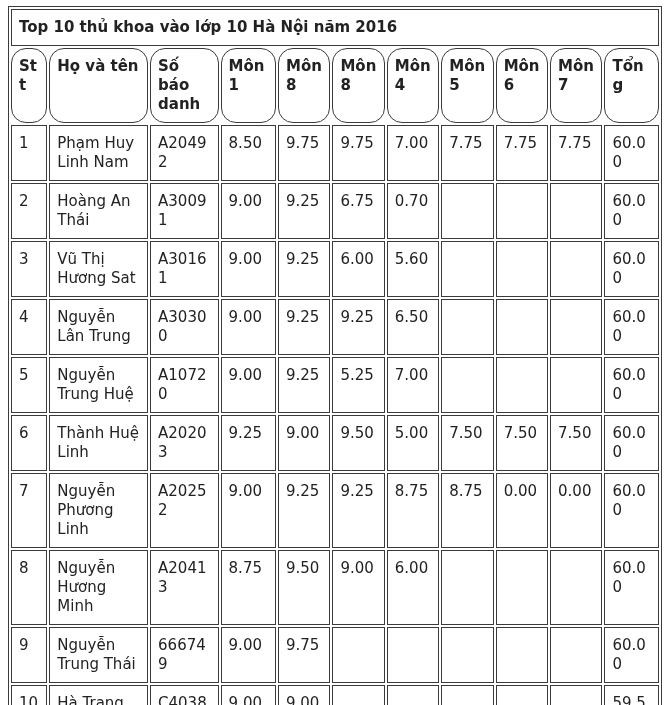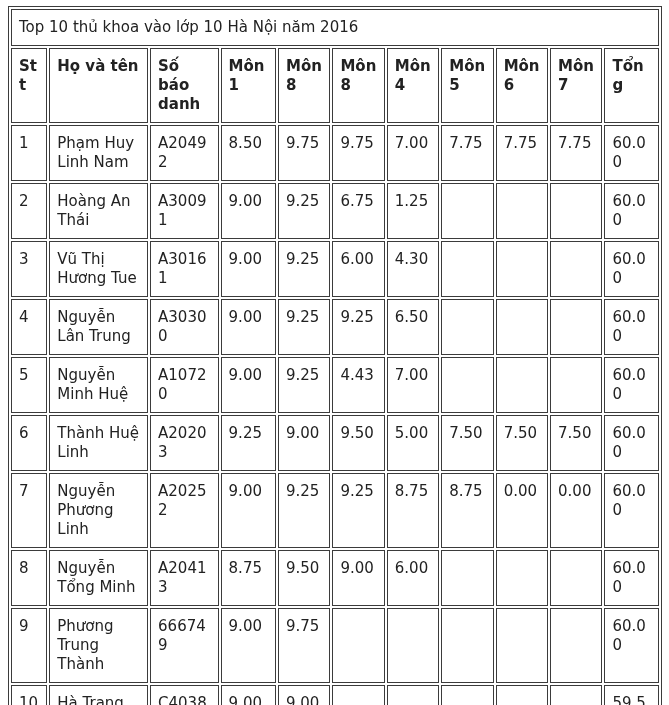--- a/index.html
+++ b/index.html
@@ -30,23 +30,24 @@
     font-size: 15px;
     line-height: 19px;
     padding: 8px 7px;
     vertical-align: top;
     text-align: left;
     overflow: hidden;
     word-wrap: break-word;
   }
   table.score-table th {
     font-weight: bold;
+    border-radius: 15px;
   }
   td.title-cell {
-    font-weight: normal;
+    font-weight: bold;
     font-size: 15px;
     padding: 4px 7px;
   }
   col.c-stt   { width: 36px; }
   col.c-name  { width: 98px; }
   col.c-sbd   { width: 68px; }
   col.c-mon1  { width: 55px; }
   col.c-mon   { width: 52px; }
   col.c-tong  { width: 54px; }
 </style>
@@ -100,59 +101,59 @@
           <td>7.75</td>
           <td>60.00</td>
         </tr>
         <tr>
           <td>2</td>
           <td>Hoàng An Thái</td>
           <td>A30091</td>
           <td>9.00</td>
           <td>9.25</td>
           <td>6.75</td>
-          <td>1.25</td>
+          <td>0.70</td>
           <td></td>
           <td></td>
           <td></td>
           <td>60.00</td>
         </tr>
         <tr>
           <td>3</td>
-          <td>Vũ Thị Hương Tue</td>
+          <td>Vũ Thị Hương Sat</td>
           <td>A30161</td>
           <td>9.00</td>
           <td>9.25</td>
           <td>6.00</td>
-          <td>4.30</td>
+          <td>5.60</td>
           <td></td>
           <td></td>
           <td></td>
           <td>60.00</td>
         </tr>
         <tr>
           <td>4</td>
           <td>Nguyễn Lân Trung</td>
           <td>A30300</td>
           <td>9.00</td>
           <td>9.25</td>
           <td>9.25</td>
           <td>6.50</td>
           <td></td>
           <td></td>
           <td></td>
           <td>60.00</td>
         </tr>
         <tr>
           <td>5</td>
-          <td>Nguyễn Minh Huệ</td>
+          <td>Nguyễn Trung Huệ</td>
           <td>A10720</td>
           <td>9.00</td>
           <td>9.25</td>
-          <td>4.43</td>
+          <td>5.25</td>
           <td>7.00</td>
           <td></td>
           <td></td>
           <td></td>
           <td>60.00</td>
         </tr>
         <tr>
           <td>6</td>
           <td>Thành Huệ Linh</td>
           <td>A20203</td>
@@ -173,34 +174,34 @@
           <td>9.25</td>
           <td>9.25</td>
           <td>8.75</td>
           <td>8.75</td>
           <td>0.00</td>
           <td>0.00</td>
           <td>60.00</td>
         </tr>
         <tr>
           <td>8</td>
-          <td>Nguyễn Tổng Minh</td>
+          <td>Nguyễn Hương Minh</td>
           <td>A20413</td>
           <td>8.75</td>
           <td>9.50</td>
           <td>9.00</td>
           <td>6.00</td>
           <td></td>
           <td></td>
           <td></td>
           <td>60.00</td>
         </tr>
         <tr>
           <td>9</td>
-          <td>Phương Trung Thành</td>
+          <td>Nguyễn Trung Thái</td>
           <td>666749</td>
           <td>9.00</td>
           <td>9.75</td>
           <td></td>
           <td></td>
           <td></td>
           <td></td>
           <td></td>
           <td>60.00</td>
         </tr>

